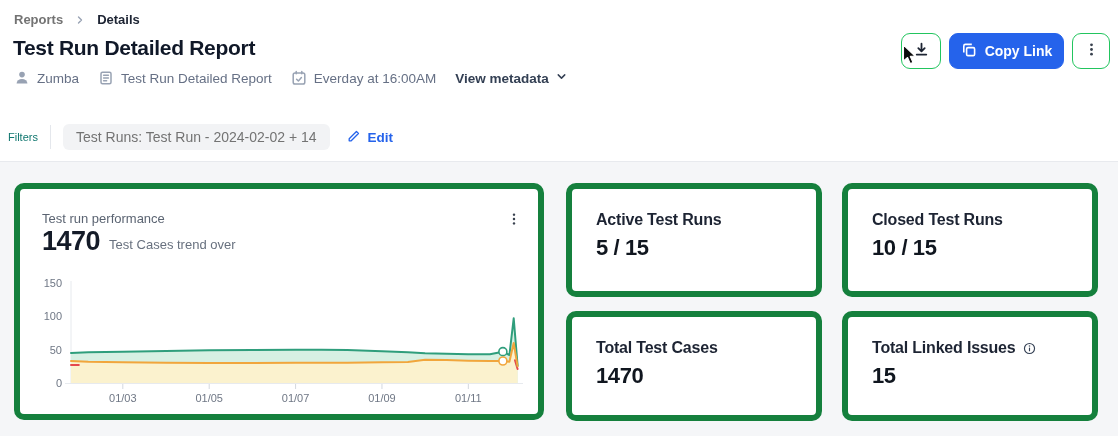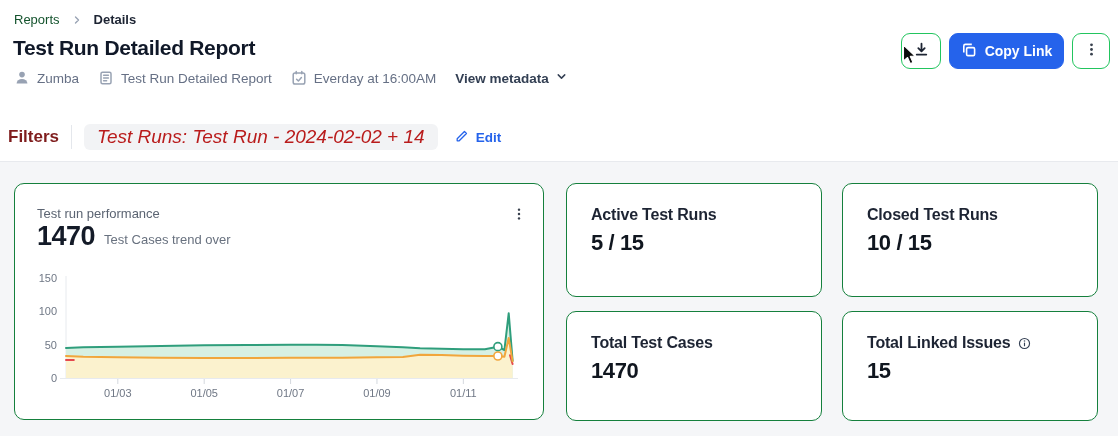--- a/index.html
+++ b/index.html
@@ -6,52 +6,52 @@
   html,body { width:1118px; height:436px; }
   body {
     font-family: "Liberation Sans", sans-serif;
     background:#ffffff; color:#1d2433; position:relative; overflow:hidden;
     -webkit-font-smoothing:antialiased;
   }
   .abs { position:absolute; }
 
   
   .breadcrumb { left:14px; top:12px; display:flex; align-items:center; gap:11px; font-size:13px; }
-  .crumb { color:#14532d; font-weight:400; cursor:pointer; }
+  .crumb { color:#737373; font-weight:700; cursor:pointer; }
   .crumb.current { color:#1d2433; font-weight:600; }
   .crumb-sep { color:#98a2b3; display:flex; }
 
   .page-title { left:13px; top:36px; font-size:21px; font-weight:700; color:#101828; letter-spacing:-0.3px; }
 
   .meta-row { left:14px; top:70px; display:flex; gap:19px; font-size:13.5px; color:#667085; }
   .meta-item { display:flex; align-items:center; gap:7px; }
   .meta-item .mi { color:#98a2b3; display:flex; }
   .view-meta { display:flex; align-items:center; gap:6px; color:#344054; font-weight:600; cursor:pointer; }
 
   .btn { display:flex; align-items:center; justify-content:center; border:1px solid #22c55e;
          background:#fff; border-radius:9px; height:36px; cursor:pointer; }
   .btn-download { left:901px; top:33px; width:40px; color:#1d2433; }
   .btn-copy { left:949px; top:33px; width:115px; background:#2563eb; border-color:#2563eb;
               color:#fff; gap:8px; font-size:14px; font-weight:600; }
   .btn-kebab { left:1072px; top:33px; width:38px; color:#39414e; }
 
   
   .filter-bar { left:8px; top:123px; height:28px; display:flex; align-items:center; }
-  .filters-label { font-size:17px; color:#7f1d1d; font-weight:700; }
+  .filters-label { font-size:11px; color:#0f766e; font-weight:400; }
   .filter-divider { width:1px; height:24px; background:#e4e7ec; margin:0 12px; }
   .filter-chip { background:#f2f3f5; border-radius:6px; height:26px; line-height:26px;
-                 padding:0 13px; font-size:19px; color:#b91c1c; font-weight:500; cursor:pointer;font-style:italic; }
+                 padding:0 13px; font-size:14px; color:#737373; font-weight:500; cursor:pointer; }
   .edit-link { display:flex; align-items:center; gap:7px; margin-left:17px; color:#2563eb;
                font-size:13.5px; font-weight:600; cursor:pointer; }
 
   .header-divider { left:0; top:161px; width:1118px; height:1px; background:#e8eaee; }
   .gray-section { left:0; top:162px; width:1118px; height:274px; background:#f5f6f8; }
 
   
-  .card { position:absolute; background:#fff; border:1px solid #15803d; border-radius:10px; }
+  .card { position:absolute; background:#fff; border:6px solid #15803d; border-radius:10px; }
   .chart-card { left:14px; top:183px; width:530px; height:237px; }
   .stat-card-1 { left:566px; top:183px; width:256px; height:114px; }
   .stat-card-2 { left:842px; top:183px; width:256px; height:114px; }
   .stat-card-3 { left:566px; top:311px; width:256px; height:110px; }
   .stat-card-4 { left:842px; top:311px; width:256px; height:110px; }
 
   .chart-title { left:22px; top:22px; font-size:13px; color:#5b6472; }
   .chart-value-row { left:22px; top:39px; display:flex; align-items:flex-end; gap:9px; }
   .chart-big-value { font-size:27px; font-weight:700; color:#141b28; letter-spacing:-0.5px; line-height:1; }
   .chart-subtitle { font-size:13px; color:#68717f; padding-bottom:3px; }

